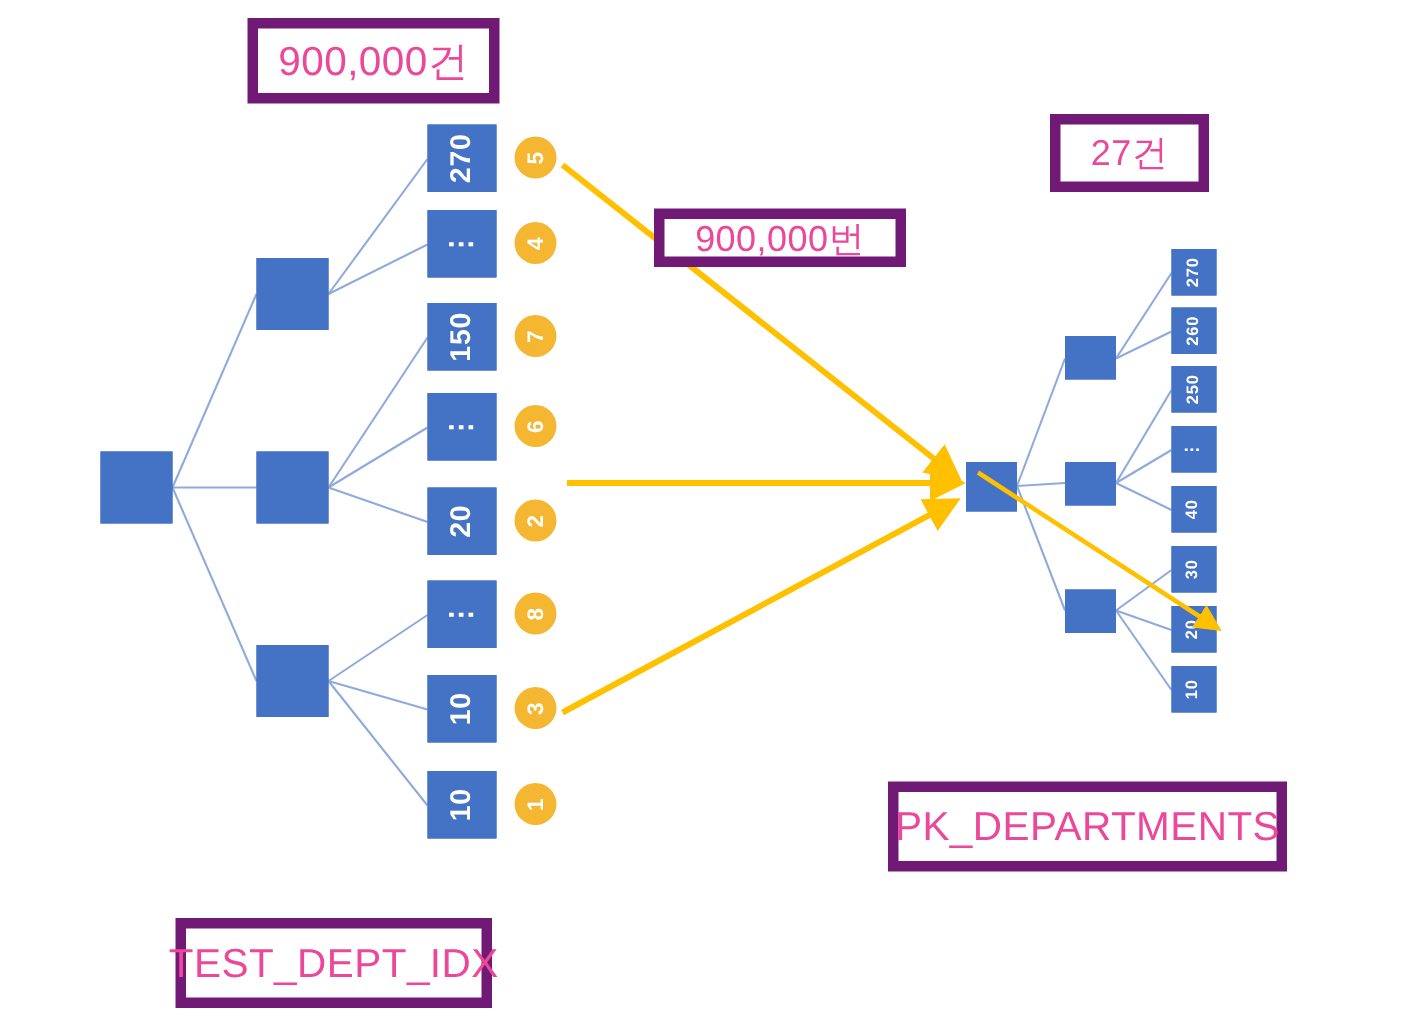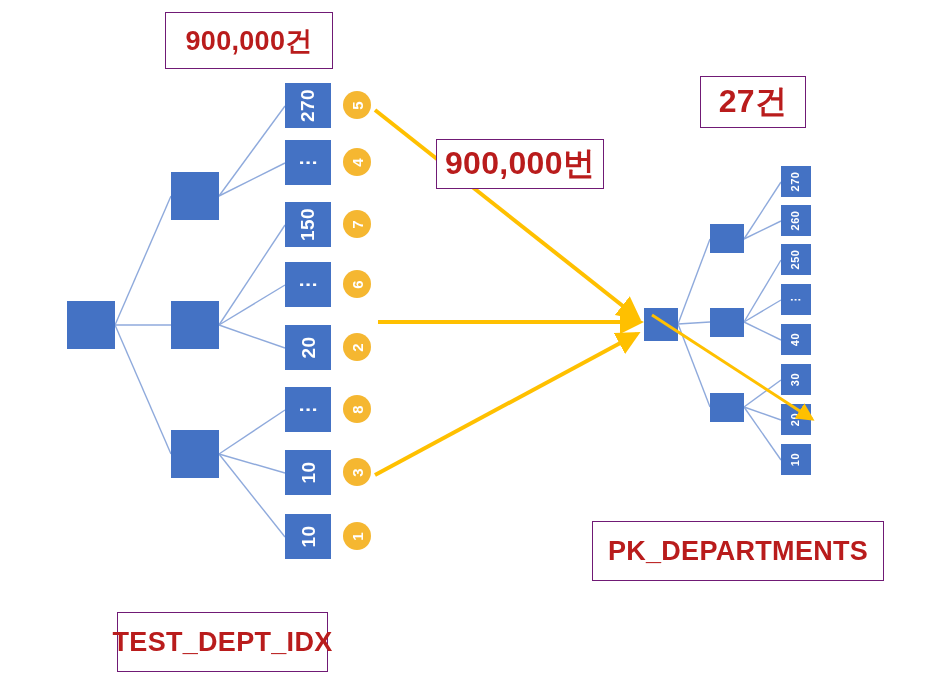--- a/index.html
+++ b/index.html
@@ -55,32 +55,31 @@
   }
   .badge-label {
     transform: rotate(-90deg);
     font-size: 15px;
     font-weight: bold;
     line-height: 1;
   }
   .textbox {
     position: absolute;
     background: #ffffff;
-    border: 1px solid #701a75;
+    border: 7px solid #701a75;
     box-sizing: border-box;
     display: flex;
     align-items: center;
     justify-content: center;
-    color: #b91c1c;
+    color: #ec4899;
     font-size: 27px;
     letter-spacing: 0.3px;
     z-index: 5;
-    font-weight: bold;
-  }
-  .textbox.small { font-size: 32px; }
+  }
+  .textbox.small { font-size: 24px; }
   .arrow-layer {
     position: absolute;
     left: 0;
     top: 0;
     width: 952px;
     height: 688px;
     pointer-events: none;
     z-index: 4;
   }
 </style>
@@ -217,27 +216,27 @@
         <span class="node-label">20</span>
       </div>
       <div class="node leaf-right" style="left: 781px; top: 444px; width: 30px; height: 31px;">
         <span class="node-label">10</span>
       </div>
     </div>
   <div id="textbox-layer">
       <div class="textbox" style="left: 165px; top: 12px; width: 168px; height: 57px;">
         <span>900,000건</span>
       </div>
-      <div class="textbox small" style="left: 436px; top: 139px; width: 168px; height: 50px;">
+      <div class="textbox small" style="left: 436px; top: 139px; width: 168px; height: 39px;">
         <span>900,000번</span>
       </div>
       <div class="textbox small" style="left: 700px; top: 76px; width: 106px; height: 52px;">
         <span>27건</span>
       </div>
-      <div class="textbox" style="left: 592px; top: 521px; width: 292px; height: 60px;">
+      <div class="textbox" style="left: 592px; top: 521px; width: 266px; height: 60px;">
         <span>PK_DEPARTMENTS</span>
       </div>
       <div class="textbox" style="left: 117px; top: 612px; width: 211px; height: 60px;">
         <span>TEST_DEPT_IDX</span>
       </div>
     </div>
 
 </div>
 
 </body></html>

